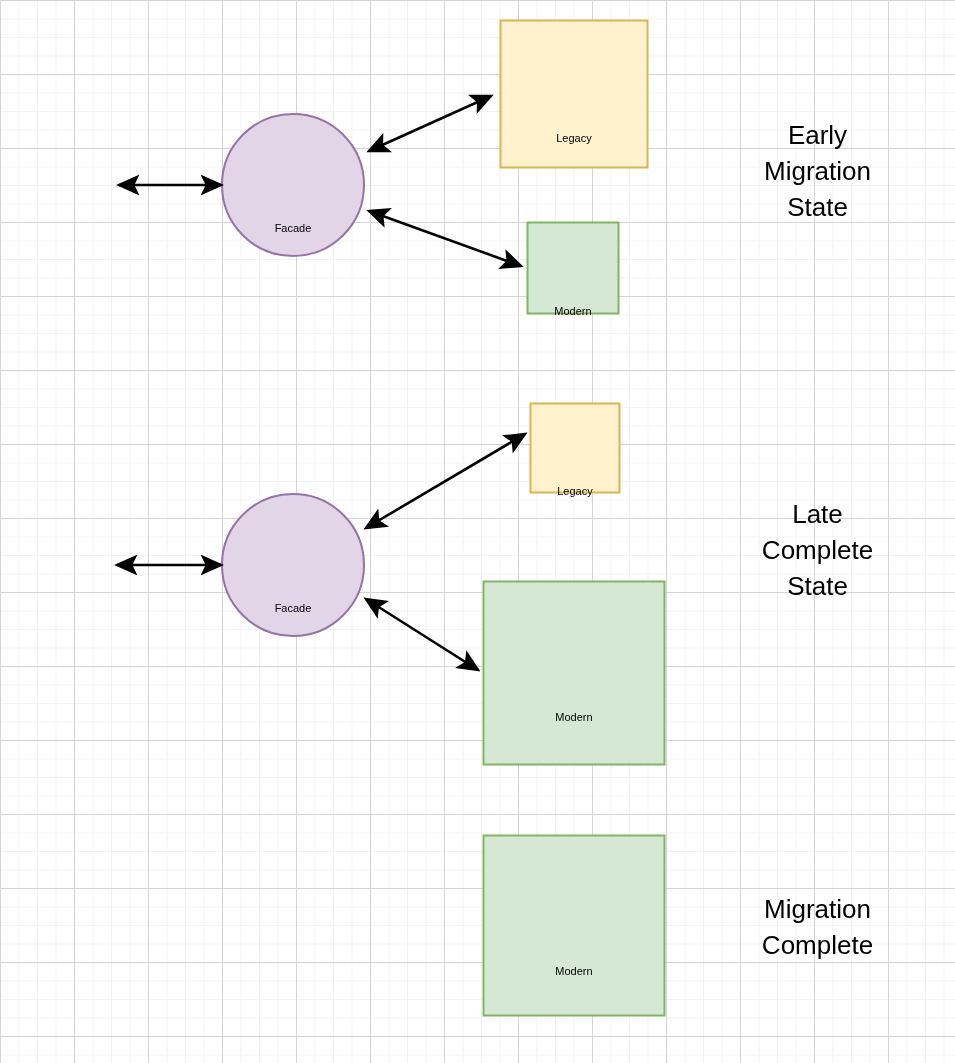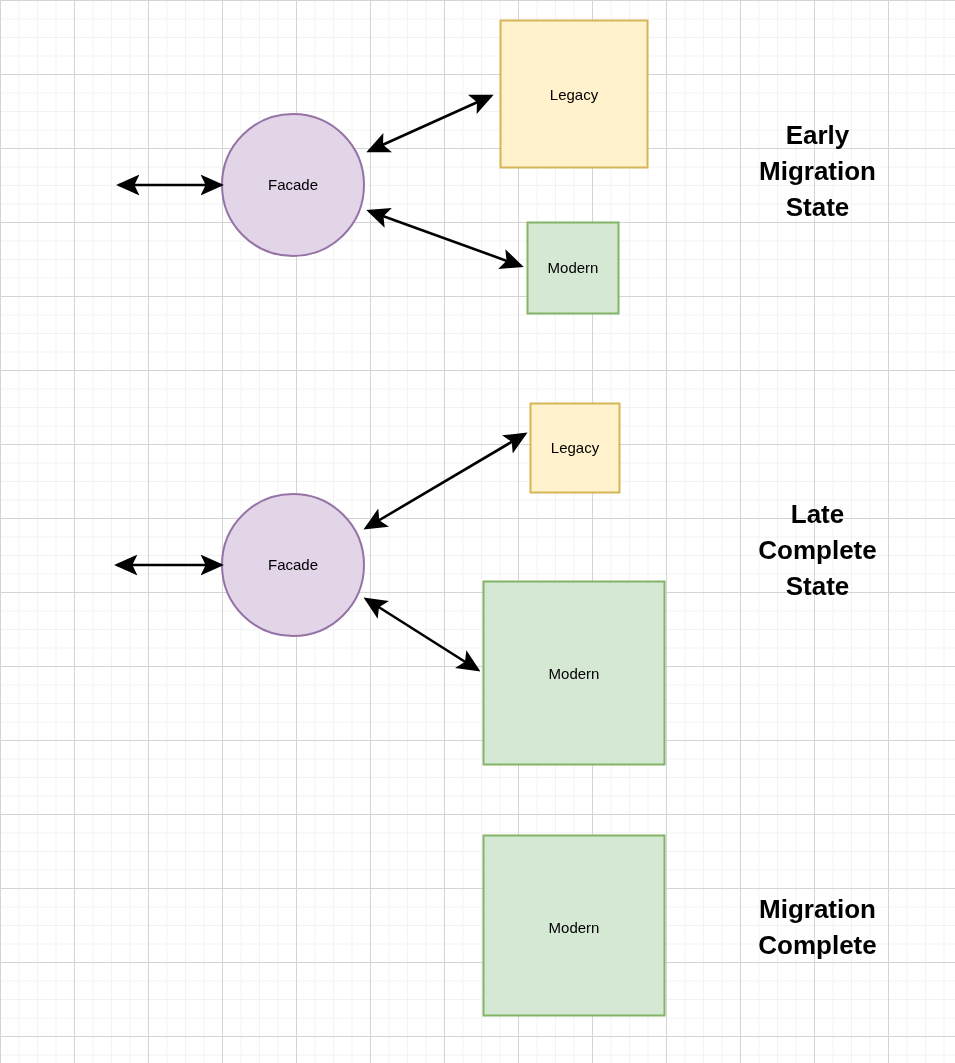--- a/index.html
+++ b/index.html
@@ -31,34 +31,34 @@
     height: 1063px;
   }
   .node-label {
     position: absolute;
     display: flex;
     align-items: center;
     justify-content: center;
     text-align: center;
     color: #000000;
     font-family: "Liberation Sans", sans-serif;
-    font-size: 15px;
+    font-size: 11px;
     line-height: 1.2;
     pointer-events: none;
     white-space: nowrap;
+    margin-top: 44px;
   }
   .state-caption {
     position: absolute;
     text-align: center;
     color: #000000;
     font-family: "Liberation Sans", sans-serif;
     font-size: 26px;
     line-height: 1.38;
     white-space: pre-line;
-    font-weight: bold;
   }
 </style>
 </head>
 <body>
 
 <div id="canvas">
 
   <svg class="svg-layer" viewBox="0 0 955 1063" xmlns="http://www.w3.org/2000/svg">
     <defs>
       <marker id="ah" viewBox="0 0 12 12" refX="10.5" refY="6" markerWidth="9" markerHeight="9" orient="auto-start-reverse" markerUnits="strokeWidth">

